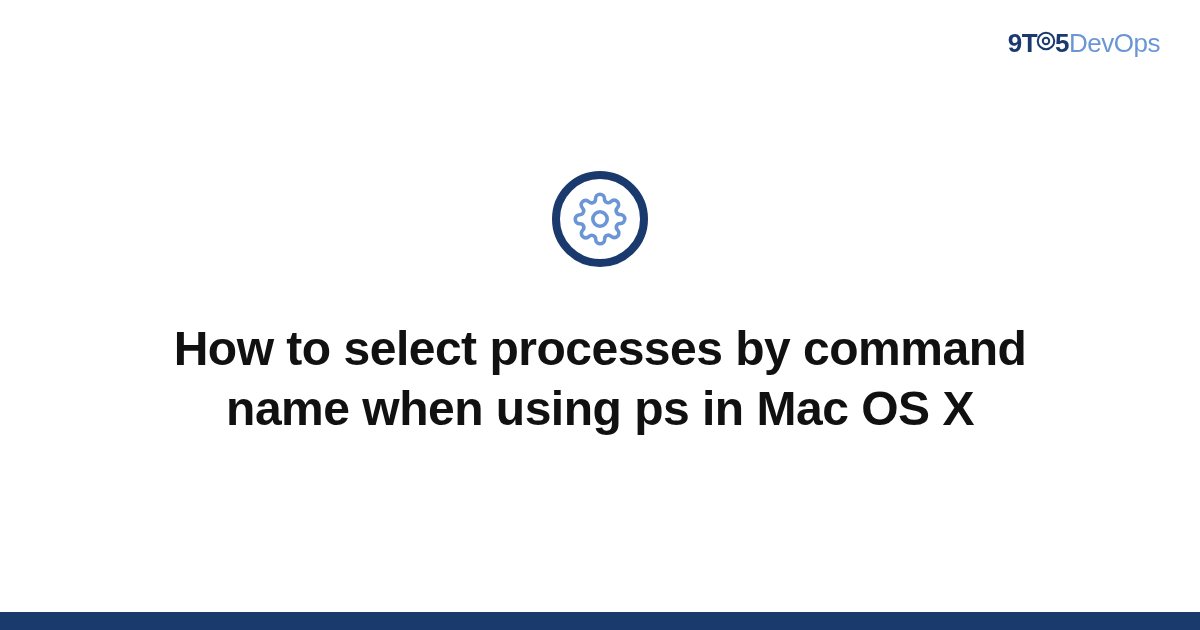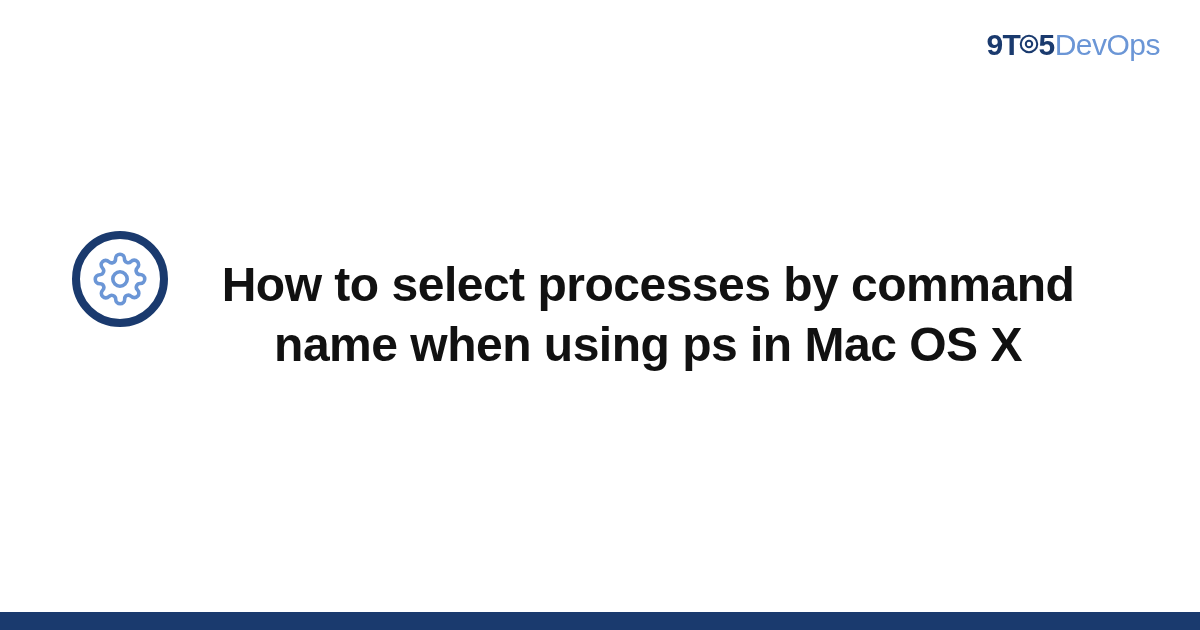--- a/index.html
+++ b/index.html
@@ -12,21 +12,21 @@
       height: 630px;
       background: #ffffff;
       font-family: -apple-system, BlinkMacSystemFont, "Segoe UI", Helvetica, Arial, sans-serif;
       position: relative;
       overflow: hidden;
     }
     .logo {
       position: absolute;
       top: 28px;
       right: 40px;
-      font-size: 30px;
+      font-size: 26px;
       font-weight: 600;
       color: #1a3a6e;
       letter-spacing: -0.5px;
     }
     .logo .nine {
       color: #1a3a6e;
     }
     .logo .gear-char {
       display: inline-block;
       vertical-align: middle;
@@ -36,20 +36,21 @@
     }
     .logo .five {
       color: #1a3a6e;
     }
     .logo .devops {
       color: #6b96d6;
       font-weight: 500;
     }
     .content {
       display: flex;
+      flex-direction: column;
       align-items: center;
       justify-content: center;
       width: 100%;
       height: 100%;
       padding: 0 60px;
     }
     .icon-circle {
       width: 96px;
       height: 96px;
       border: 8px solid #1a3a6e;

